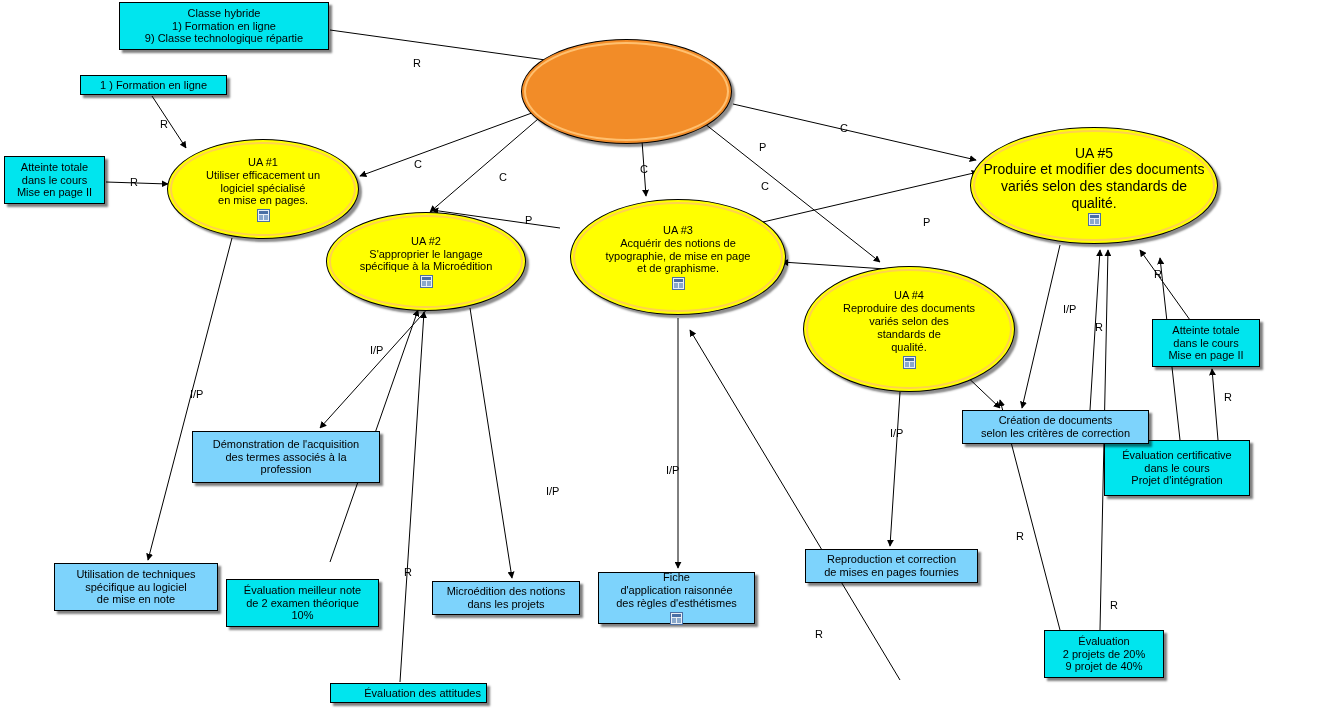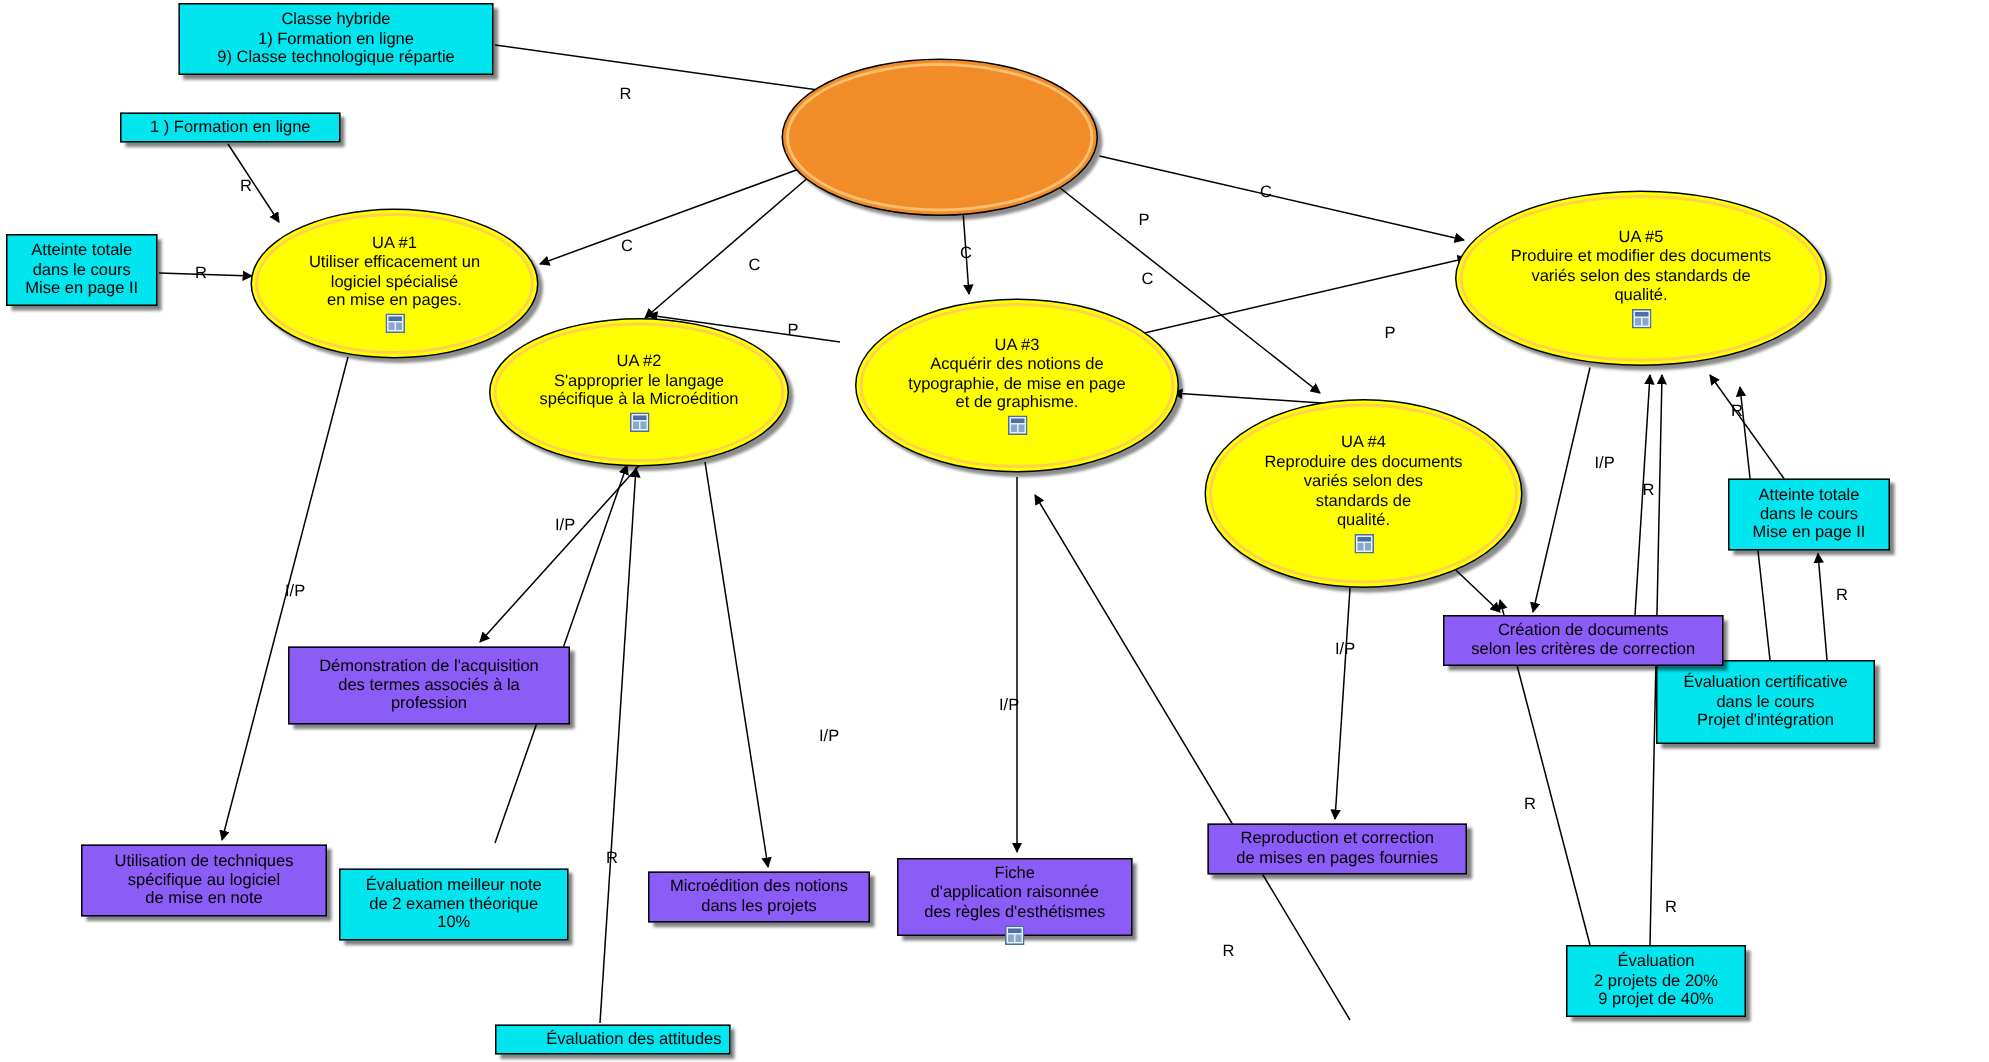--- a/index.html
+++ b/index.html
@@ -52,21 +52,21 @@
   }
   .ellipse.orange .halo {
     border-color: #ffc070;
   }
   .rect {
     border: 1px solid #000000;
     box-shadow: 3px 3px 2px rgba(0,0,0,0.5);
     padding: 3px 5px;
   }
   .cyan { background: #00e5ee; }
-  .grey { background: #8b5cf6; }
+  .grey { background: #7dd3fc; }
   .label {
     white-space: pre-line;
     position: relative;
     z-index: 2;
   }
   .edge-label {
     position: absolute;
     font-family: "Liberation Sans", sans-serif;
     font-size: 11px;
     color: #000000;
@@ -181,21 +181,21 @@
 qualité.</div>
         <div class="badge">
           <svg viewBox="0 0 13 13">
             <rect x="0.5" y="0.5" width="12" height="12" fill="#e8eef5" stroke="#4a6fa5"></rect>
             <rect x="2" y="2" width="9" height="3" fill="#4a6fa5"></rect>
             <rect x="2" y="6" width="4" height="5" fill="#8aa8cc"></rect>
             <rect x="7" y="6" width="4" height="5" fill="#8aa8cc"></rect>
           </svg>
         </div>
       </div>
-      <div class="node ellipse" style="left: 970px; top: 127px; width: 248px; height: 117px; font-size: 11px;">
+      <div class="node ellipse" style="left: 970px; top: 127px; width: 248px; height: 117px; font-size: 14px;">
         <div class="halo"></div>
         <div class="label">UA #5
 Produire et modifier des documents
 variés selon des standards de
 qualité.</div>
         <div class="badge">
           <svg viewBox="0 0 13 13">
             <rect x="0.5" y="0.5" width="12" height="12" fill="#e8eef5" stroke="#4a6fa5"></rect>
             <rect x="2" y="2" width="9" height="3" fill="#4a6fa5"></rect>
             <rect x="2" y="6" width="4" height="5" fill="#8aa8cc"></rect>
@@ -249,21 +249,21 @@
       </div>
       <div class="node rect grey" style="left: 54px; top: 563px; width: 164px; height: 48px; font-size: 11px;">
         <div class="label">Utilisation de techniques
 spécifique au logiciel
 de mise en note</div>
       </div>
       <div class="node rect grey" style="left: 432px; top: 581px; width: 148px; height: 34px; font-size: 11px;">
         <div class="label">Microédition des notions
 dans les projets</div>
       </div>
-      <div class="node rect grey" style="left: 598px; top: 572px; width: 157px; height: 52px; font-size: 11px; justify-content: space-between;">
+      <div class="node rect grey" style="left: 598px; top: 572px; width: 157px; height: 52px; font-size: 11px;">
         <div class="label">Fiche
 d'application raisonnée
 des règles d'esthétismes</div>
         <div class="badge">
           <svg viewBox="0 0 13 13">
             <rect x="0.5" y="0.5" width="12" height="12" fill="#e8eef5" stroke="#4a6fa5"></rect>
             <rect x="2" y="2" width="9" height="3" fill="#4a6fa5"></rect>
             <rect x="2" y="6" width="4" height="5" fill="#8aa8cc"></rect>
             <rect x="7" y="6" width="4" height="5" fill="#8aa8cc"></rect>
           </svg>

